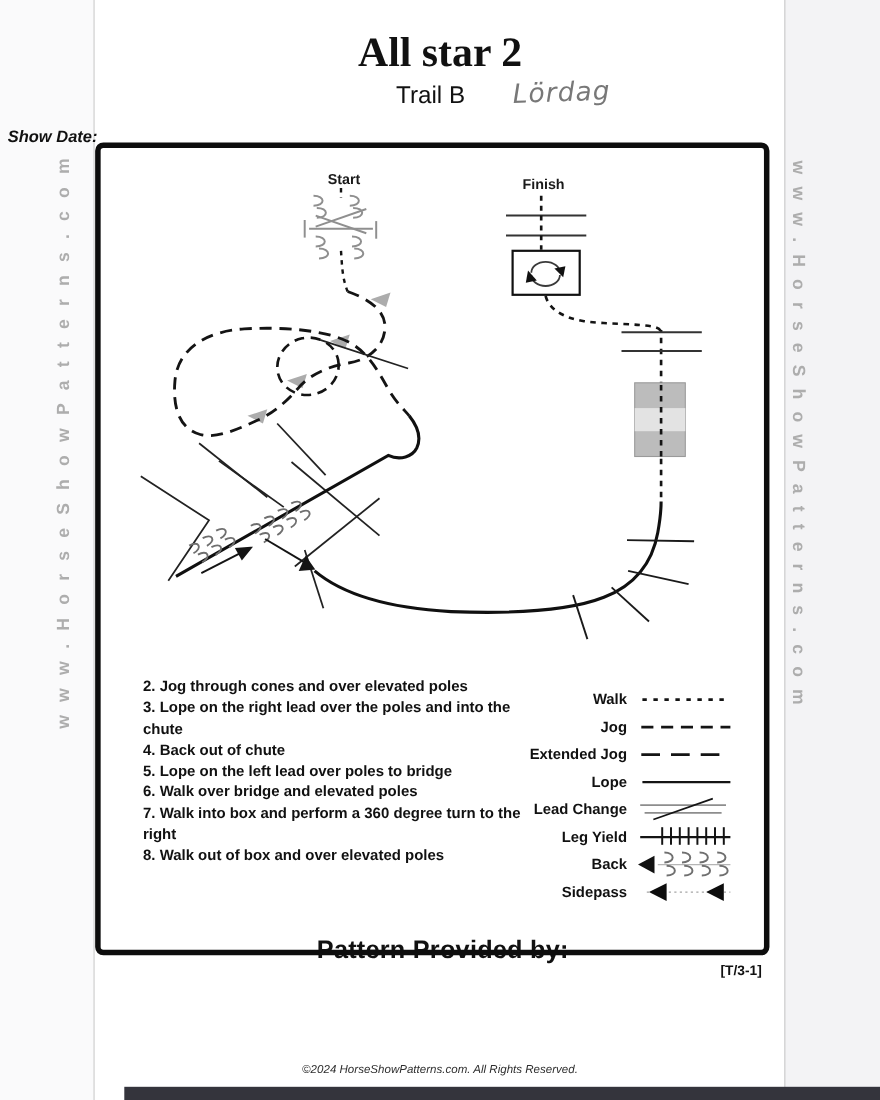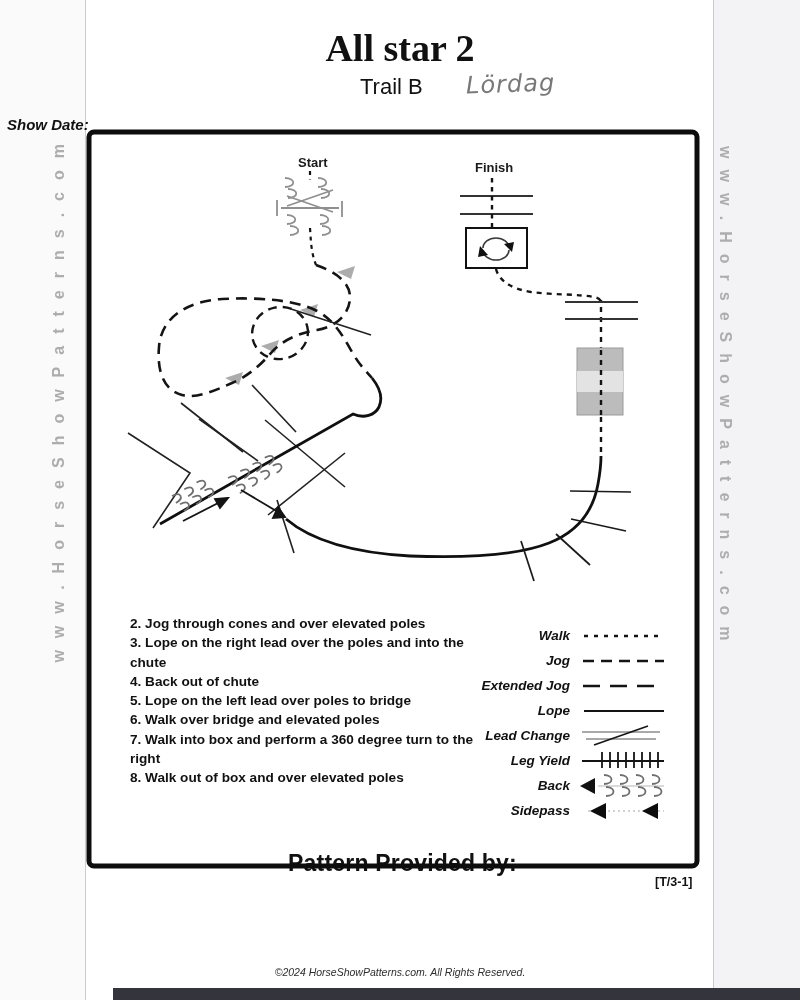--- a/index.html
+++ b/index.html
@@ -24,21 +24,21 @@
   .showdate{left:7px;top:116px;width:772px;font-size:15px;
             font-weight:bold;font-style:italic;}
   
   .diag-label{font-size:13px;font-weight:bold;color:#1a1a1a;z-index:3;}
   
   .instructions{left:130px;top:614px;width:352px;font-size:13.6px;line-height:19.3px;
                 font-weight:600;z-index:3;}
   
   .legend{left:448px;top:623px;width:226px;z-index:3;}
   .legend-row{display:flex;align-items:center;height:25px;}
-  .legend-label{width:122px;text-align:right;font-size:13.5px;font-weight:600;padding-right:8px;font-style:italic;}
+  .legend-label{width:122px;text-align:right;font-size:13.5px;font-weight:600;padding-right:8px;}
   .legend-sym{width:90px;height:25px;overflow:visible;}
   
   .pattern-code{left:655px;top:875px;font-size:12.5px;font-weight:bold;}
   .provided{left:288px;top:850px;font-size:23px;font-weight:bold;letter-spacing:0.2px;}
   .copyright{left:7px;top:966px;width:786px;text-align:center;font-size:10.5px;
              font-style:italic;color:#2e2e2e;}
   svg.diagram{left:0;top:0;z-index:2;}
   .ln{stroke:#141414;fill:none;}
 </style>
 </head>

